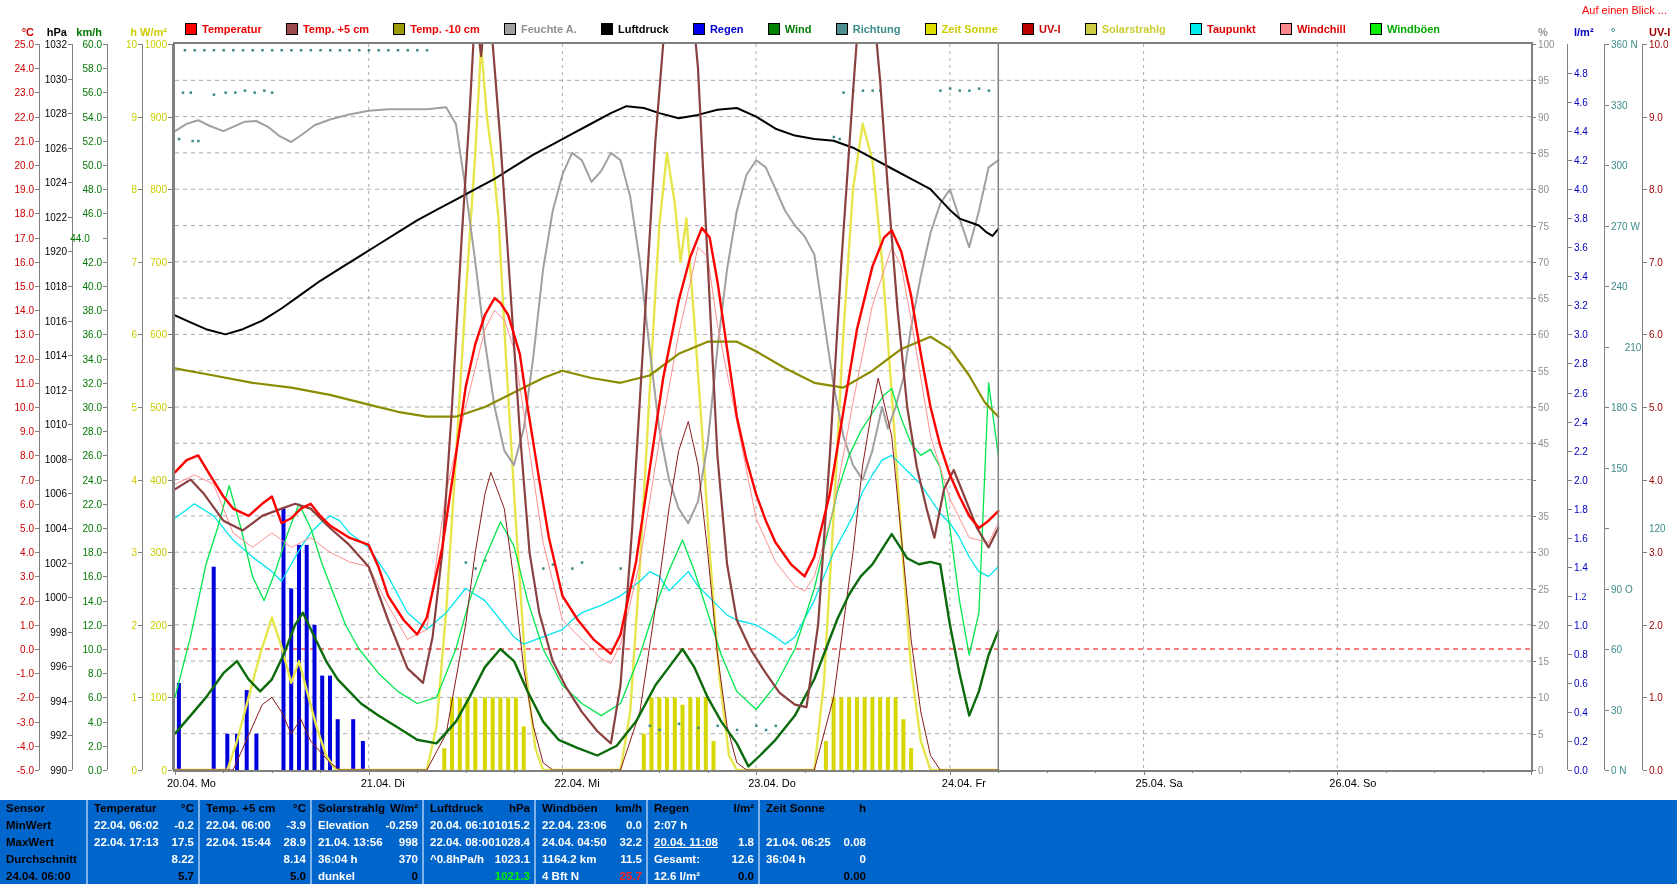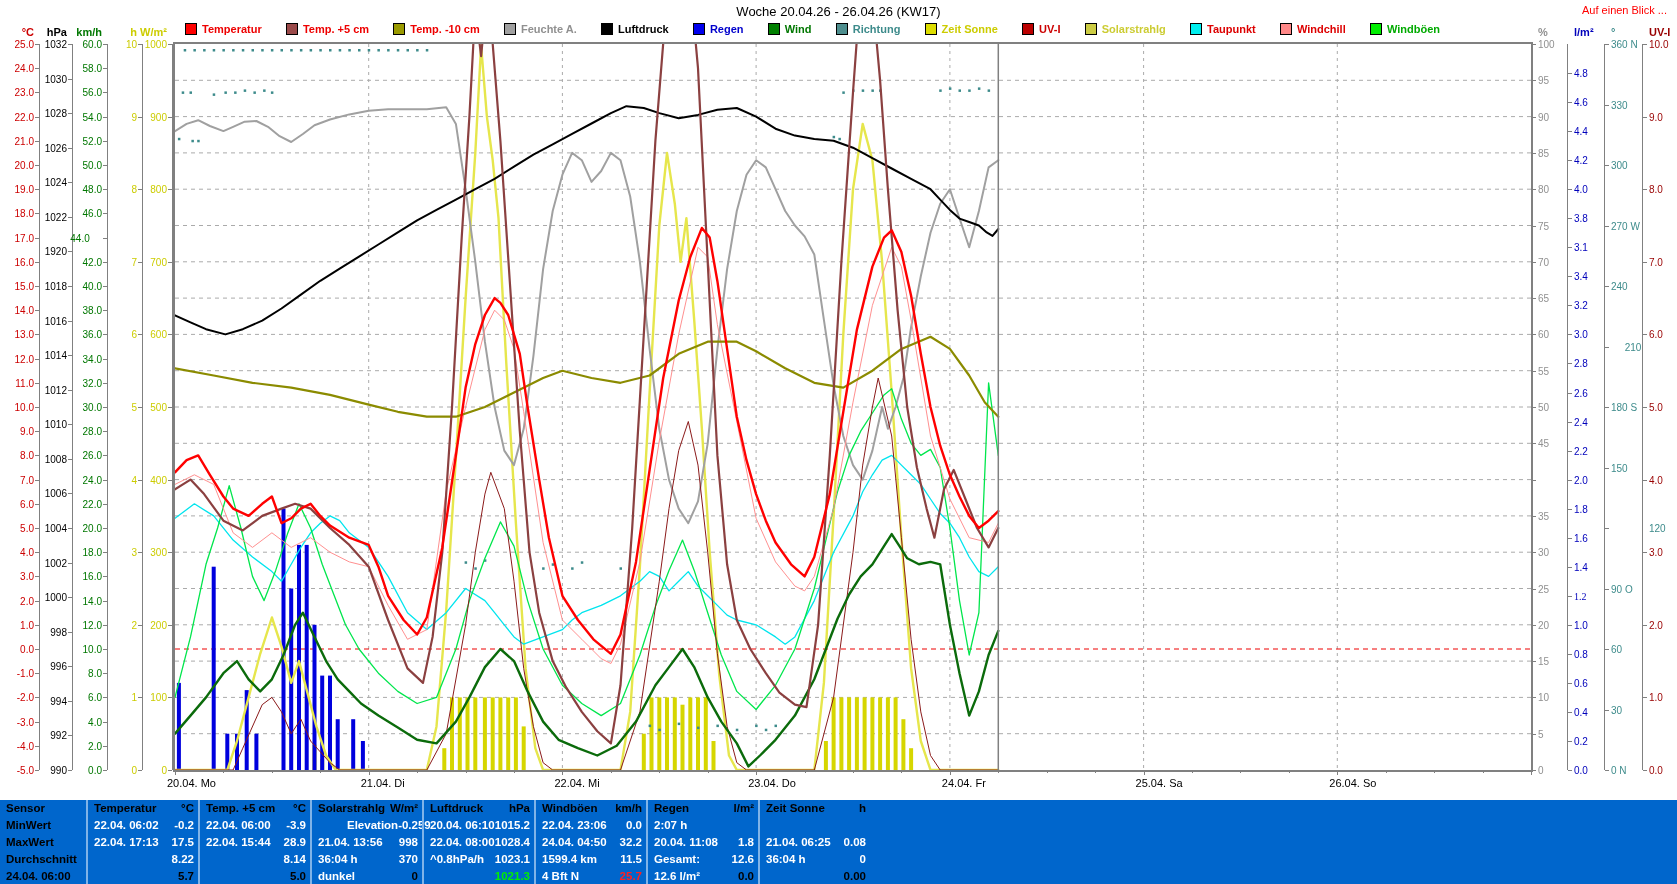--- a/index.html
+++ b/index.html
@@ -20,21 +20,20 @@
   .x-tick{position:absolute;width:1px;background:#808080;}
   #table{position:absolute;left:0;top:800px;width:1677px;height:84px;}
   .tcol{position:absolute;top:0;height:84px;display:flex;flex-direction:column;}
   .trow{flex:1;display:flex;justify-content:space-between;align-items:center;
         font-size:11.5px;font-weight:bold;padding:0 6px;white-space:nowrap;}
 </style>
 </head>
 <body>
 <div id="stage">
 
-<div id="page-title">Woche 20.04.26 - 26.04.26 (KW17)</div>
 <div id="quick-link">Auf einen Blick ...</div>
 <div id="legend">
       <span class="leg-item">
         <span class="leg-box" style="background: rgb(255, 0, 0);"></span>
         <span style="color: rgb(238, 0, 0);">Temperatur</span>
       </span>
       <span class="leg-item">
         <span class="leg-box" style="background: rgb(154, 74, 74);"></span>
         <span style="color: rgb(238, 0, 0);">Temp. +5 cm</span>
       </span>
@@ -361,21 +360,21 @@
       <div class="ax-lab" style="left: 1574px; width: 44px; text-align: left; top: 97.1px; color: rgb(0, 0, 187);">4.6</div>
       <div class="ax-tick" style="left: 1568px; top: 131.1px;"></div>
       <div class="ax-lab" style="left: 1574px; width: 44px; text-align: left; top: 126.1px; color: rgb(0, 0, 187);">4.4</div>
       <div class="ax-tick" style="left: 1568px; top: 160.2px;"></div>
       <div class="ax-lab" style="left: 1574px; width: 44px; text-align: left; top: 155.2px; color: rgb(0, 0, 187);">4.2</div>
       <div class="ax-tick" style="left: 1568px; top: 189.2px;"></div>
       <div class="ax-lab" style="left: 1574px; width: 44px; text-align: left; top: 184.2px; color: rgb(0, 0, 187);">4.0</div>
       <div class="ax-tick" style="left: 1568px; top: 218.2px;"></div>
       <div class="ax-lab" style="left: 1574px; width: 44px; text-align: left; top: 213.2px; color: rgb(0, 0, 187);">3.8</div>
       <div class="ax-tick" style="left: 1568px; top: 247.3px;"></div>
-      <div class="ax-lab" style="left: 1574px; width: 44px; text-align: left; top: 242.3px; color: rgb(0, 0, 187);">3.1</div>
+      <div class="ax-lab" style="left: 1574px; width: 44px; text-align: left; top: 242.3px; color: rgb(0, 0, 187);">3.6</div>
       <div class="ax-tick" style="left: 1568px; top: 276.3px;"></div>
       <div class="ax-lab" style="left: 1574px; width: 44px; text-align: left; top: 271.3px; color: rgb(0, 0, 187);">3.4</div>
       <div class="ax-tick" style="left: 1568px; top: 305.4px;"></div>
       <div class="ax-lab" style="left: 1574px; width: 44px; text-align: left; top: 300.4px; color: rgb(0, 0, 187);">3.2</div>
       <div class="ax-tick" style="left: 1568px; top: 334.4px;"></div>
       <div class="ax-lab" style="left: 1574px; width: 44px; text-align: left; top: 329.4px; color: rgb(0, 0, 187);">3.0</div>
       <div class="ax-tick" style="left: 1568px; top: 363.4px;"></div>
       <div class="ax-lab" style="left: 1574px; width: 44px; text-align: left; top: 358.4px; color: rgb(0, 0, 187);">2.8</div>
       <div class="ax-tick" style="left: 1568px; top: 392.5px;"></div>
       <div class="ax-lab" style="left: 1574px; width: 44px; text-align: left; top: 387.5px; color: rgb(0, 0, 187);">2.6</div>
@@ -720,21 +719,21 @@
           <span style="color: rgb(255, 255, 255);"></span>
           <span style="color: rgb(0, 0, 0);">5.0</span>
         </div>
       </div>
       <div class="tcol" style="left: 310px; width: 112px; border-left: 2px solid rgb(127, 179, 232);">
         <div class="trow">
           <span style="color: rgb(0, 0, 0);">Solarstrahlg</span>
           <span style="color: rgb(0, 0, 0);">W/m²</span>
         </div>
         <div class="trow">
-          <span style="color: rgb(255, 255, 255); margin-left: 29px;">Elevation</span>
+          <span style="color: rgb(255, 255, 255);">Elevation</span>
           <span style="color: rgb(255, 255, 255);">-0.259</span>
         </div>
         <div class="trow">
           <span style="color: rgb(255, 255, 255);">21.04. 13:56</span>
           <span style="color: rgb(255, 255, 255);">998</span>
         </div>
         <div class="trow">
           <span style="color: rgb(255, 255, 255);">36:04 h</span>
           <span style="color: rgb(255, 255, 255);">370</span>
         </div>
@@ -772,39 +771,39 @@
         </div>
         <div class="trow">
           <span style="color: rgb(255, 255, 255);">22.04. 23:06</span>
           <span style="color: rgb(255, 255, 255);">0.0</span>
         </div>
         <div class="trow">
           <span style="color: rgb(255, 255, 255);">24.04. 04:50</span>
           <span style="color: rgb(255, 255, 255);">32.2</span>
         </div>
         <div class="trow">
-          <span style="color: rgb(255, 255, 255);">1599.4 km</span>
+          <span style="color: rgb(255, 255, 255);">1164.2 km</span>
           <span style="color: rgb(255, 255, 255);">11.5</span>
         </div>
         <div class="trow">
           <span style="color: rgb(255, 255, 255);">4 Bft N</span>
           <span style="color: rgb(255, 32, 32);">25.7</span>
         </div>
       </div>
       <div class="tcol" style="left: 646px; width: 112px; border-left: 2px solid rgb(127, 179, 232);">
         <div class="trow">
           <span style="color: rgb(0, 0, 0);">Regen</span>
           <span style="color: rgb(0, 0, 0);">l/m²</span>
         </div>
         <div class="trow">
           <span style="color: rgb(255, 255, 255);">2:07 h</span>
           <span style="color: rgb(255, 255, 255);"></span>
         </div>
         <div class="trow">
-          <span style="color: rgb(255, 255, 255);">20.04. 11:08</span>
+          <span style="color: rgb(255, 255, 255); text-decoration: underline;">20.04. 11:08</span>
           <span style="color: rgb(255, 255, 255);">1.8</span>
         </div>
         <div class="trow">
           <span style="color: rgb(255, 255, 255);">Gesamt:</span>
           <span style="color: rgb(255, 255, 255);">12.6</span>
         </div>
         <div class="trow">
           <span style="color: rgb(255, 255, 255);">12.6 l/m²</span>
           <span style="color: rgb(0, 0, 0);">0.0</span>
         </div>

